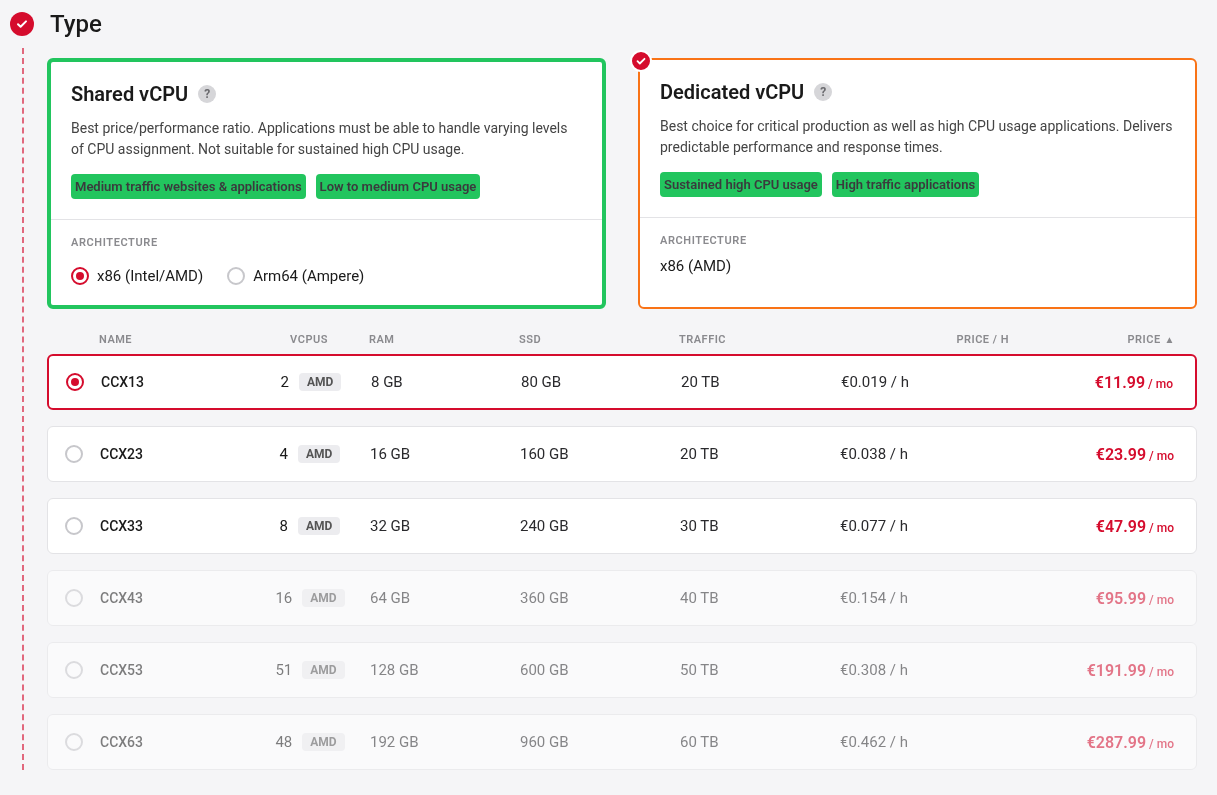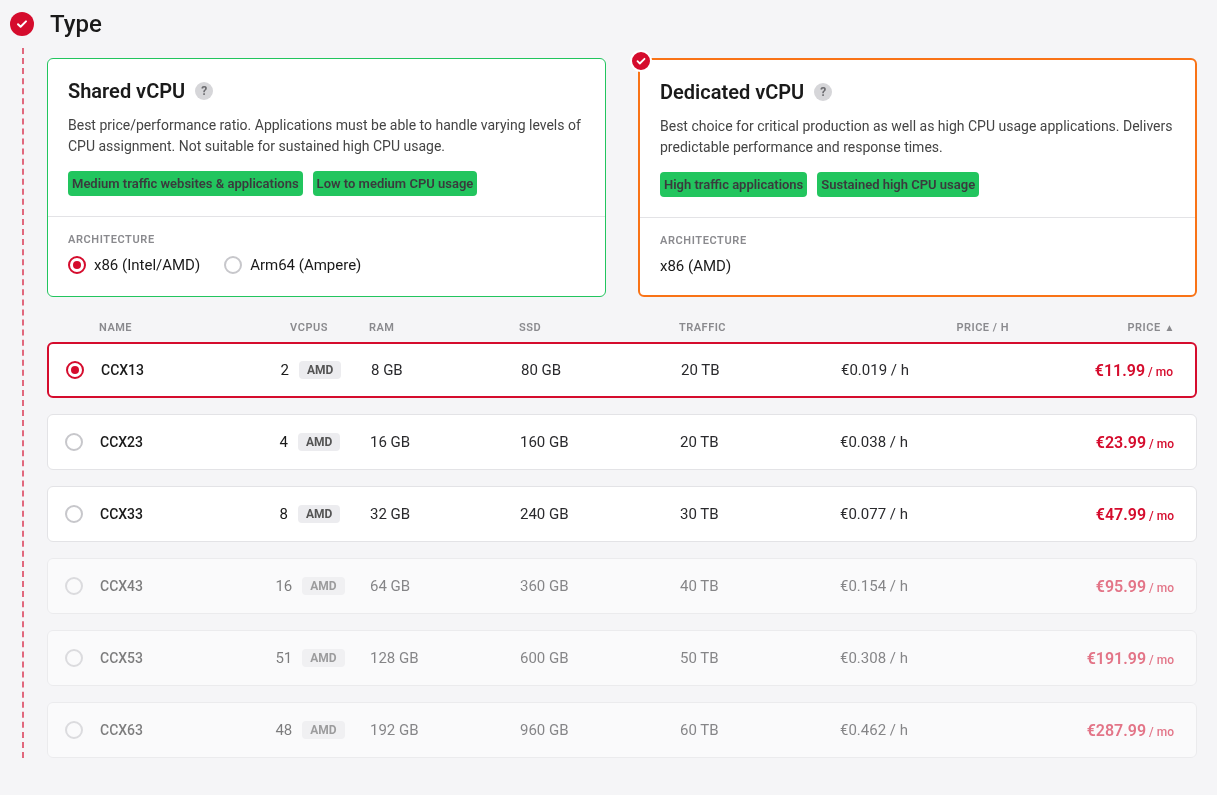--- a/index.html
+++ b/index.html
@@ -51,21 +51,21 @@
 }
 .cards-row {
   display: grid;
   grid-template-columns: 1fr 1fr;
   gap: 32px;
   margin-bottom: 10px;
 }
 .card {
   position: relative;
   background: #fff;
-  border: 1px solid #22c55e;
+  border: 4px solid #22c55e;
   border-radius: 6px;
   cursor: pointer;
 }
 .card.selected {
   border: 2px solid #f97316;
 }
 .card-check {
   position: absolute;
   top: -10px;
   left: -10px;
@@ -125,21 +125,21 @@
   padding: 16px 20px 20px;
 }
 .arch-label {
   font-size: 11px;
   letter-spacing: 0.6px;
   color: #8a8a8e;
   font-weight: 600;
   margin-bottom: 10px;
 }
 .arch-options { display: flex; gap: 24px; align-items: center; }
-.radio-opt { display: flex; align-items: center; gap: 8px; font-size: 15px; color: #1a1a1a; }
+.radio-opt { display: flex; align-items: center; gap: 8px; font-size: 15px; color: #1a1a1a; margin-top: 8px; }
 .radio-circle {
   width: 18px; height: 18px; border-radius: 50%;
   border: 2px solid #c7c7cb;
   display: flex; align-items: center; justify-content: center;
   background: #fff;
 }
 .radio-circle.on { border-color: #d50c2d; }
 .radio-circle.on::after {
   content: ""; width: 8px; height: 8px; border-radius: 50%;
   background: #d50c2d;
@@ -246,22 +246,22 @@
               <path d="M1.5 5.2 L3.8 7.5 L8.5 2.8" stroke="#fff" stroke-width="1.8" fill="none" stroke-linecap="round" stroke-linejoin="round"></path>
             </svg>
         </div>
         <div class="card-body">
           <div class="card-title-row">
             <span class="card-title">Dedicated vCPU</span>
             <span class="help-icon">?</span>
           </div>
           <p class="card-desc">Best choice for critical production as well as high CPU usage applications. Delivers predictable performance and response times.</p>
           <div class="tag-row">
+            <span class="tag">Sustained high CPU usage</span>
             <span class="tag">High traffic applications</span>
-            <span class="tag">Sustained high CPU usage</span>
           </div>
         </div>
         <div class="card-footer">
           <div class="arch-label">ARCHITECTURE</div>
           <div class="arch-static">x86 (AMD)</div>
         </div>
       </div>
 
     </div>
 

